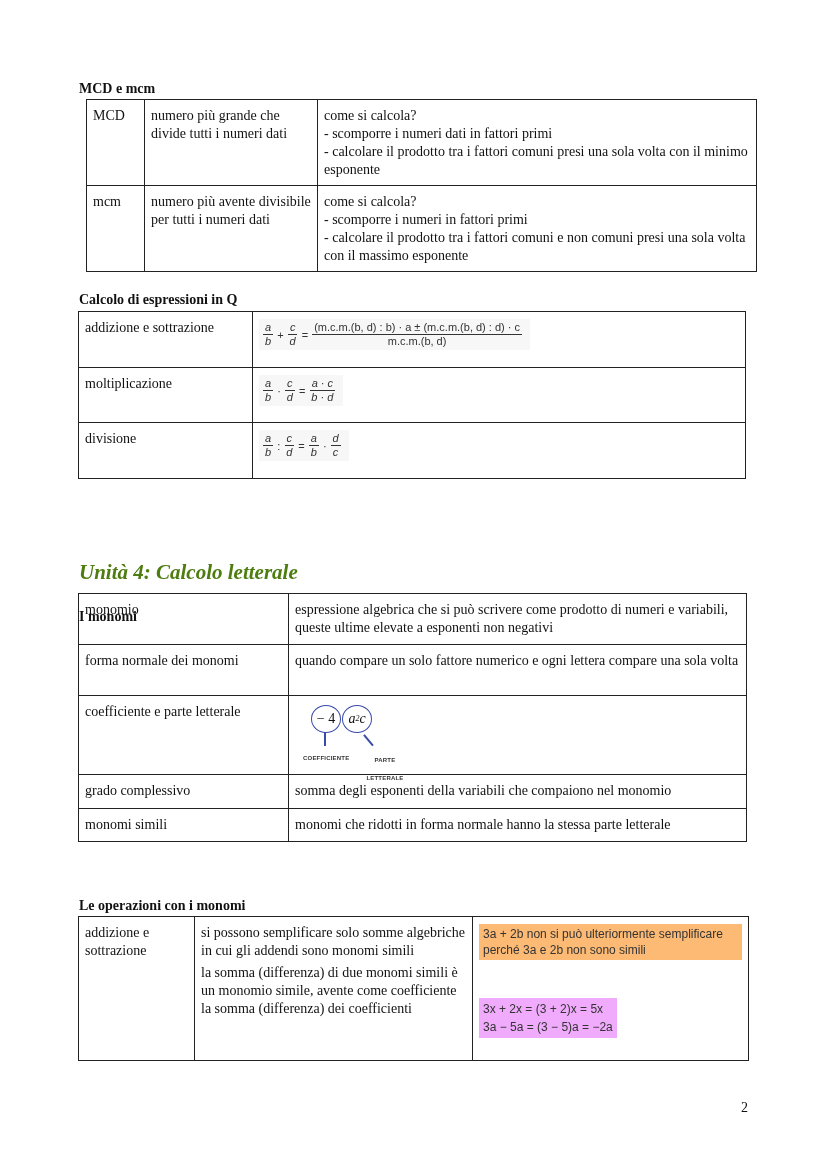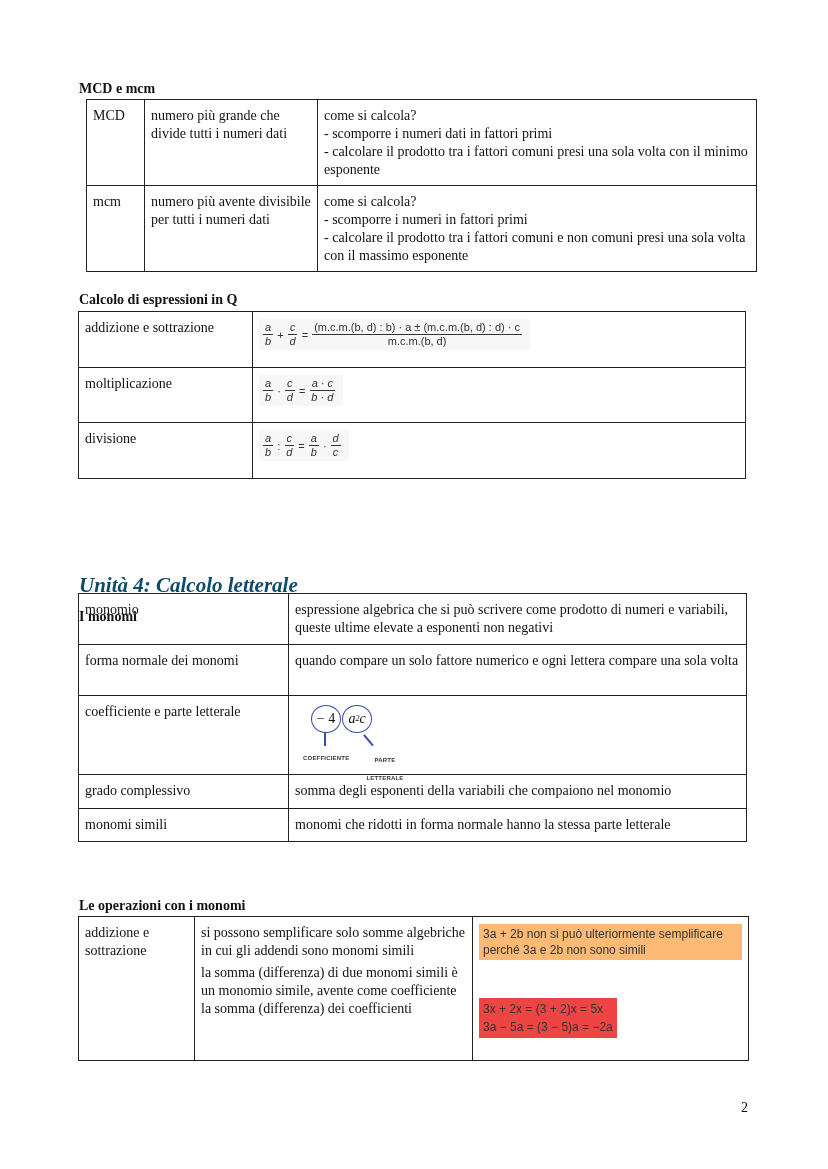--- a/index.html
+++ b/index.html
@@ -1,40 +1,40 @@
 <!DOCTYPE html>
 <html><head>
   <meta charset="utf-8">
   <style>
     html, body { margin: 0; padding: 0; background: #ffffff; }
     body { width: 828px; height: 1169px; position: relative; font-family: "Liberation Serif", serif; color: #111; font-size: 14px; overflow: hidden; }
     .section-title { position: absolute; left: 79px; font-weight: bold; font-size: 14px; }
     table.doc { position: absolute; left: 78px; border-collapse: collapse; table-layout: fixed; }
     table.doc td { border: 1.5px solid #222; vertical-align: top; padding: 7px 6px 6px 6px; line-height: 18px; font-size: 14px; }
-    .unit-heading { position: absolute; left: 79px; top: 573px; font-size: 21px; font-weight: bold; font-style: italic; color: #0c4a6e; font-family: "Liberation Serif", serif; }
+    .unit-heading { position: absolute; left: 79px; top: 560px; font-size: 21px; font-weight: bold; font-style: italic; color: #4d7c0f; font-family: "Liberation Serif", serif; }
     .page-number { position: absolute; left: 741px; top: 1100px; font-size: 14px; }
 
     
     .math { font-family: "Liberation Sans", sans-serif; font-size: 11px; color: #333; display: inline-flex; align-items: center; background: #f7f7f7; padding: 2px 6px 2px 2px; }
     .frac { display: inline-flex; flex-direction: column; align-items: center; margin: 0 2px; }
     .frac .num { border-bottom: 1px solid #333; padding: 0 2px; line-height: 13px; }
     .frac .den { padding: 0 2px; line-height: 13px; }
     .it { font-style: italic; }
     .op { margin: 0 2px; }
 
     
     .mono-diagram { position: relative; width: 120px; height: 62px; margin-left: 6px; margin-top: 2px; }
     .circle { position: absolute; border: 1.5px solid #3a4aa8; border-radius: 50%; width: 28px; height: 26px; display: flex; align-items: center; justify-content: center; font-size: 14px; font-family: "Liberation Serif", serif; }
     .circle.c1 { left: 10px; top: 0; }
     .circle.c2 { left: 41px; top: 0; font-style: italic; }
     .lbl { position: absolute; font-family: "Liberation Sans", sans-serif; font-size: 6px; font-weight: bold; color: #333; text-align: center; letter-spacing: 0.2px; }
     .leader { position: absolute; background: #3a4aa8; }
 
     .ex-box { font-family: "Liberation Sans", sans-serif; font-size: 12px; color: #333; background: #fdba74; line-height: 16px; padding: 2px 4px; }
-    .ex-box2 { font-family: "Liberation Sans", sans-serif; font-size: 12px; color: #333; background: #ef4444; line-height: 18px; padding: 2px 4px; display: inline-block; margin-top: 38px; }
+    .ex-box2 { font-family: "Liberation Sans", sans-serif; font-size: 12px; color: #333; background: #f0abfc; line-height: 18px; padding: 2px 4px; display: inline-block; margin-top: 38px; }
   </style>
 </head>
 <body>
 
 <div class="section-title" style="top:81px;">MCD e mcm</div>
 <table class="doc" style="top:99px; width:671px;margin-left:8px;">
   <colgroup>
       <col style="width:58px">
       <col style="width:173px">
       <col>

